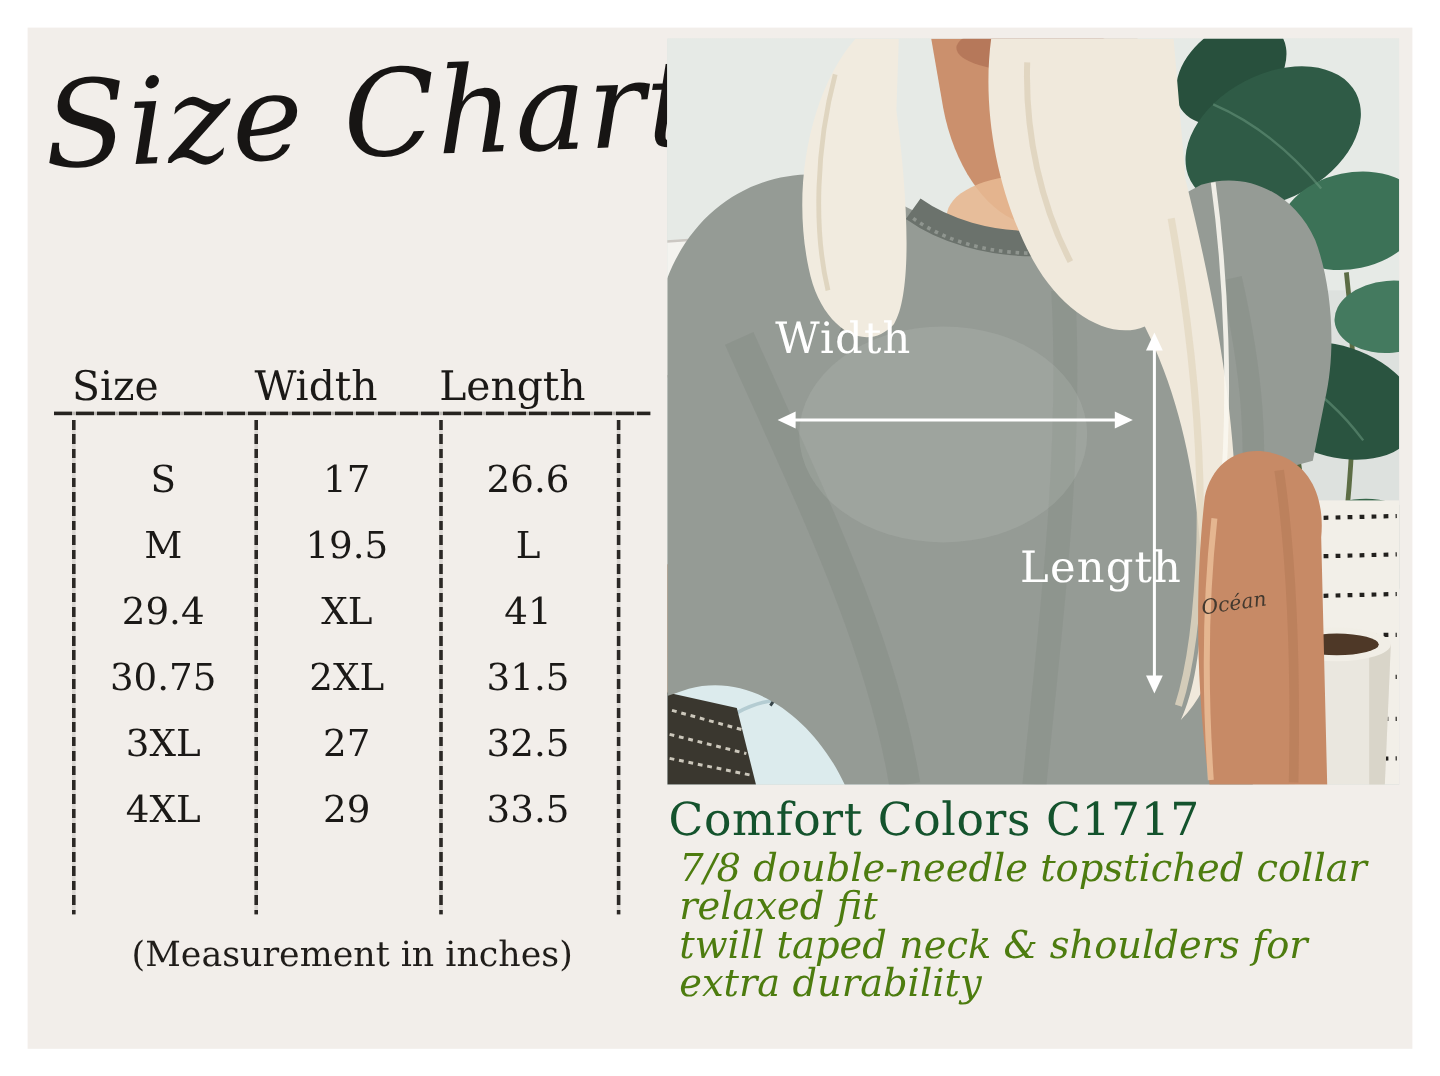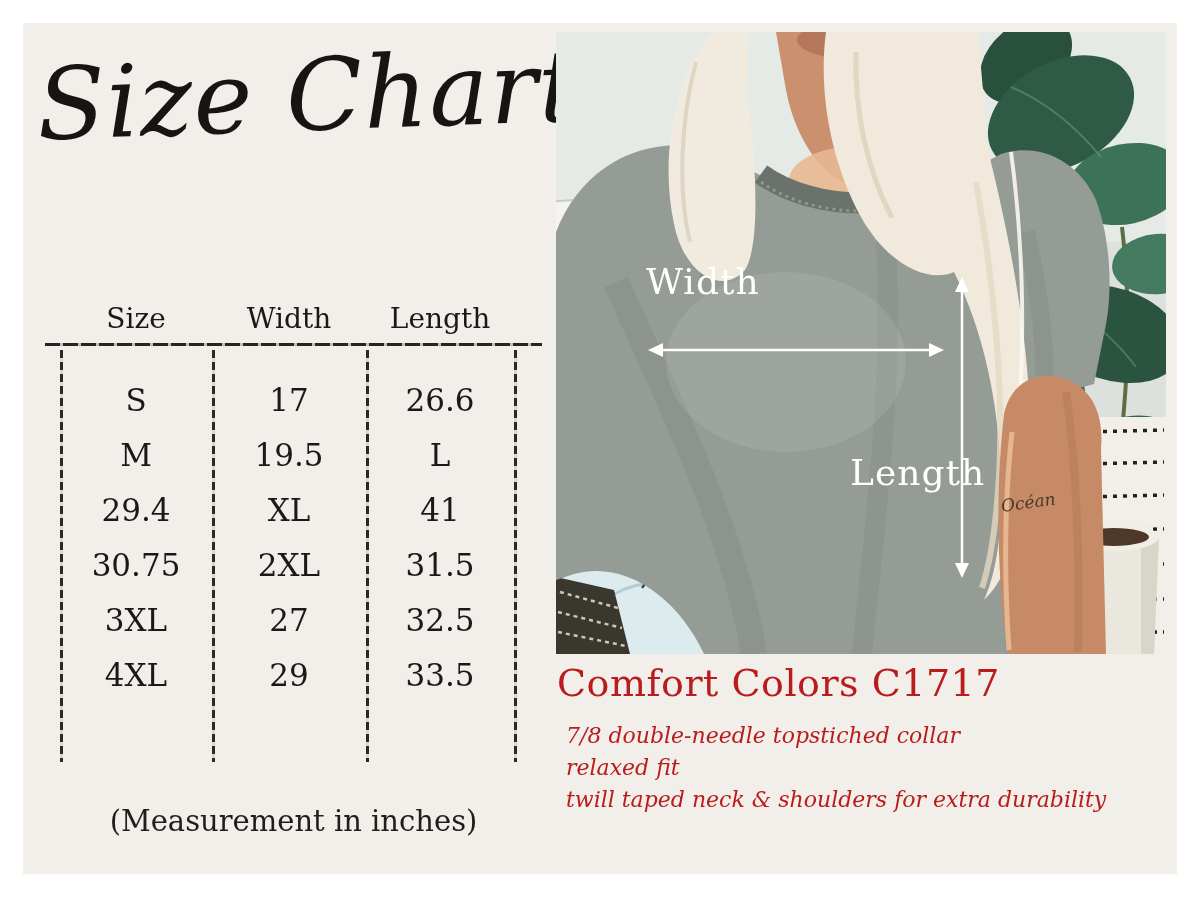--- a/index.html
+++ b/index.html
@@ -10,53 +10,53 @@
   .canvas { position: absolute; left: 23px; top: 23px; width: 1154px; height: 851px; background: #f2eeea; }
 
   
   .title {
     position: absolute; left: 14px; top: 14px; width: 540px;
     font-size: 100px; font-style: italic; letter-spacing: 1px;
     color: #171514; transform: rotate(-2deg); white-space: nowrap;
   }
 
   
-  .th { position: absolute; top: 279px; font-size: 28px; text-align: center; color: #1b1917; }
+  .th { position: absolute; top: 279px; font-size: 34px; text-align: left; color: #1b1917; }
   .th1 { left: 37px;  width: 152px; }
   .th2 { left: 189px; width: 154px; }
   .th3 { left: 343px; width: 148px; }
 
   .hrule {
     position: absolute; left: 22px; top: 320px; width: 497px; height: 3px;
     background: repeating-linear-gradient(90deg, #262320 0 15px, rgba(38,35,32,.25) 15px 18px);
   }
   .vline {
     position: absolute; top: 327px; width: 2.5px; height: 412px;
     background: repeating-linear-gradient(180deg, #2b2825 0 8px, rgba(43,40,37,.12) 8px 12px);
   }
   .vl1 { left: 37px; } .vl2 { left: 189px; } .vl3 { left: 343px; } .vl4 { left: 491px; }
 
   .cells {
     position: absolute; left: 37px; top: 327px; width: 454px; height: 412px;
     display: grid; grid-template-columns: 152px 154px 148px; grid-auto-rows: 55px; padding-top: 22px;
   }
   .cell { display: flex; align-items: center; justify-content: center; font-size: 31px; color: #1b1917; }
 
-  .note { position: absolute; left: 22px; top: 781px; width: 497px; text-align: center; font-size: 29px; color: #201d1a; }
+  .note { position: absolute; left: 22px; top: 755px; width: 497px; text-align: center; font-size: 29px; color: #201d1a; }
 
   
   .photo { position: absolute; left: 533px; top: 9px; width: 610px; height: 622px; overflow: hidden;
            background: linear-gradient(180deg, #e7eae7 0%, #dde1de 55%, #d8dcd9 100%); }
   .photo svg { display: block; }
   .photo text { font-family: "DejaVu Serif", serif; }
 
   
   .product { position: absolute; left: 534px; top: 638px; width: 620px; }
-  .pname   { font-size: 38px; letter-spacing: .5px; color: #b91c1c; }
-  .feats   { margin-top: 15px; margin-left: 9px; font-style: italic; font-size: 22px; line-height: 32px; color: #b91c1c; }
+  .pname   { font-size: 38px; letter-spacing: .5px; color: #14532d; }
+  .feats   { margin-top: 2px; margin-left: 9px; font-style: italic; font-size: 32px; line-height: 32px; color: #4d7c0f; }
 </style>
 </head>
 <body>
 
 <div class="stage">
   <div class="canvas">
 
     <div class="title">Size Chart</div>
 
     <div>

